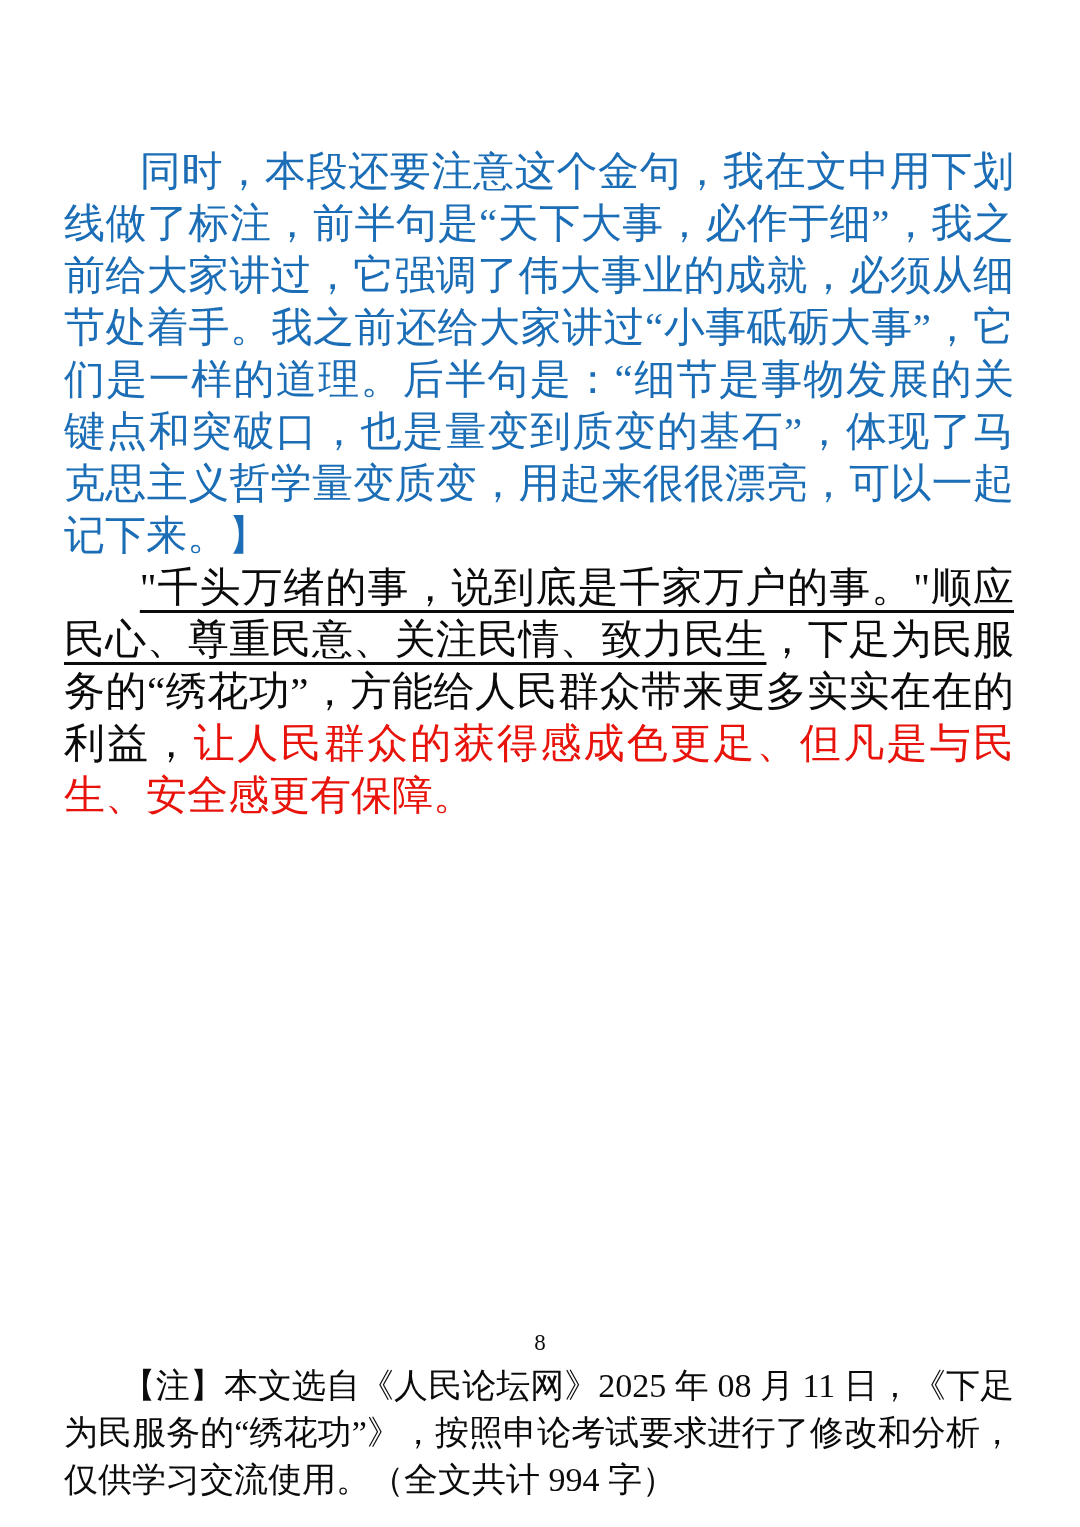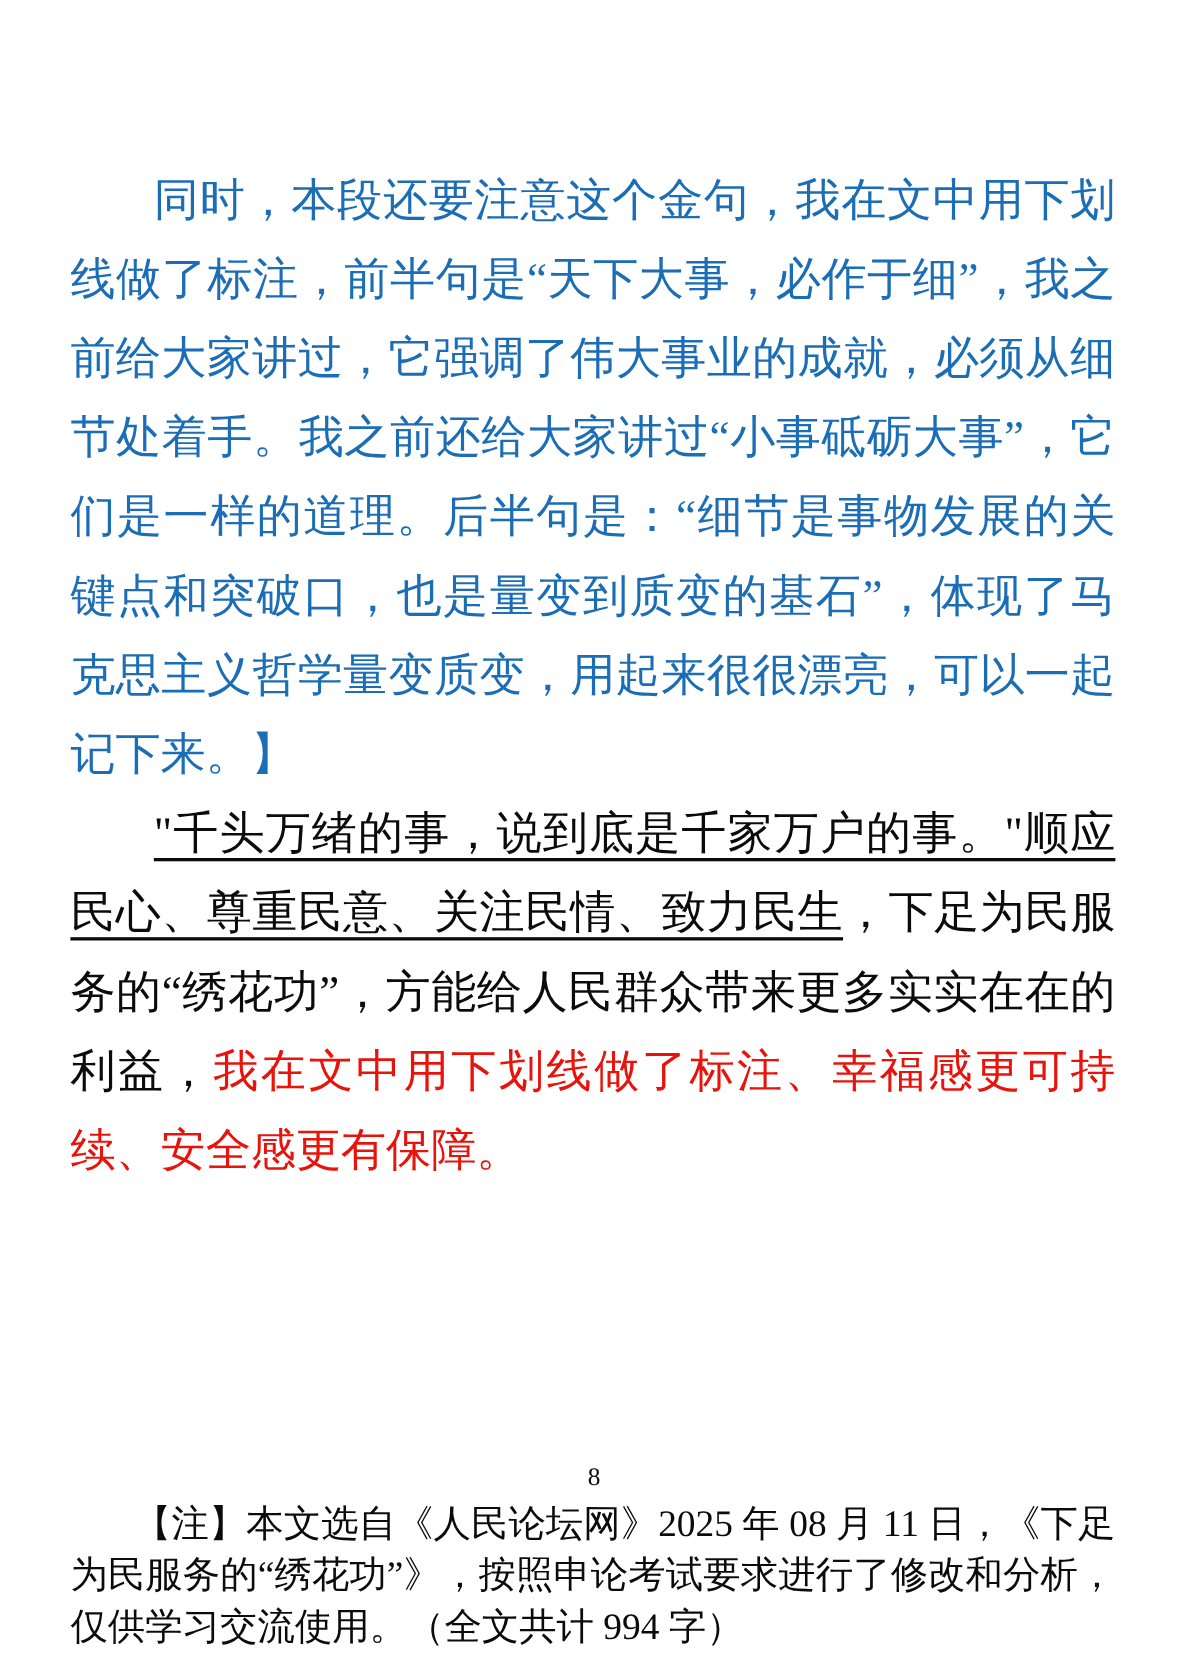--- a/index.html
+++ b/index.html
@@ -16,21 +16,21 @@
 
   .content {
     position: absolute;
     top: 145px;
     left: 64px;
     right: 66px;
   }
 
   .para {
     font-size: 41px;
-    line-height: 72px;
+    line-height: 52px;
     text-align: justify;
     text-indent: 1.85em;
     word-break: break-all;
   }
 
   .para.blue { color: var(--blue, #1b6db6); }
   .para.black { color: var(--text, #0b0b0b); }
 
   .seg-red { color: var(--red, #e8130b); }
 
@@ -64,21 +64,21 @@
   }
 </style>
 </head>
 <body>
 
 <div class="page">
   <div class="content">
 
     <p class="para blue"><span>同时，本段还要注意这个金句，我在文中用下划线做了标注，前半句是“天下大事，必作于细”，我之前给大家讲过，它强调了伟大事业的成就，必须从细节处着手。我之前还给大家讲过“小事砥砺大事”，它们是一样的道理。后半句是：“细节是事物发展的关键点和突破口，也是量变到质变的基石”，体现了马克思主义哲学量变质变，用起来很很漂亮，可以一起记下来。】</span></p>
 
-    <p class="para black"><span class="u">"千头万绪的事，说到底是千家万户的事。"顺应民心、尊重民意、关注民情、致力民生</span><span>，下足为民服务的“绣花功”，方能给人民群众带来更多实实在在的利益，</span><span class="seg-red">我在文中用下划线做了标注、幸福感更可持续、安全感更有保障。</span></p>
+    <p class="para black"><span class="u">"千头万绪的事，说到底是千家万户的事。"顺应民心、尊重民意、关注民情、致力民生</span><span>，下足为民服务的“绣花功”，方能给人民群众带来更多实实在在的利益，</span><span class="seg-red">让人民群众的获得感成色更足、但凡是与民生、安全感更有保障。</span></p>
 
 
   </div>
 
   <div class="page-number">8</div>
 
   <p class="footnote"><span>【注】本文选自《人民论坛网》2025 年 08 月 11 日，《下足为民服务的“绣花功”》，按照申论考试要求进行了修改和分析，仅供学习交流使用。（全文共计 994 字）</span></p>
 </div>
 
 </body></html>

